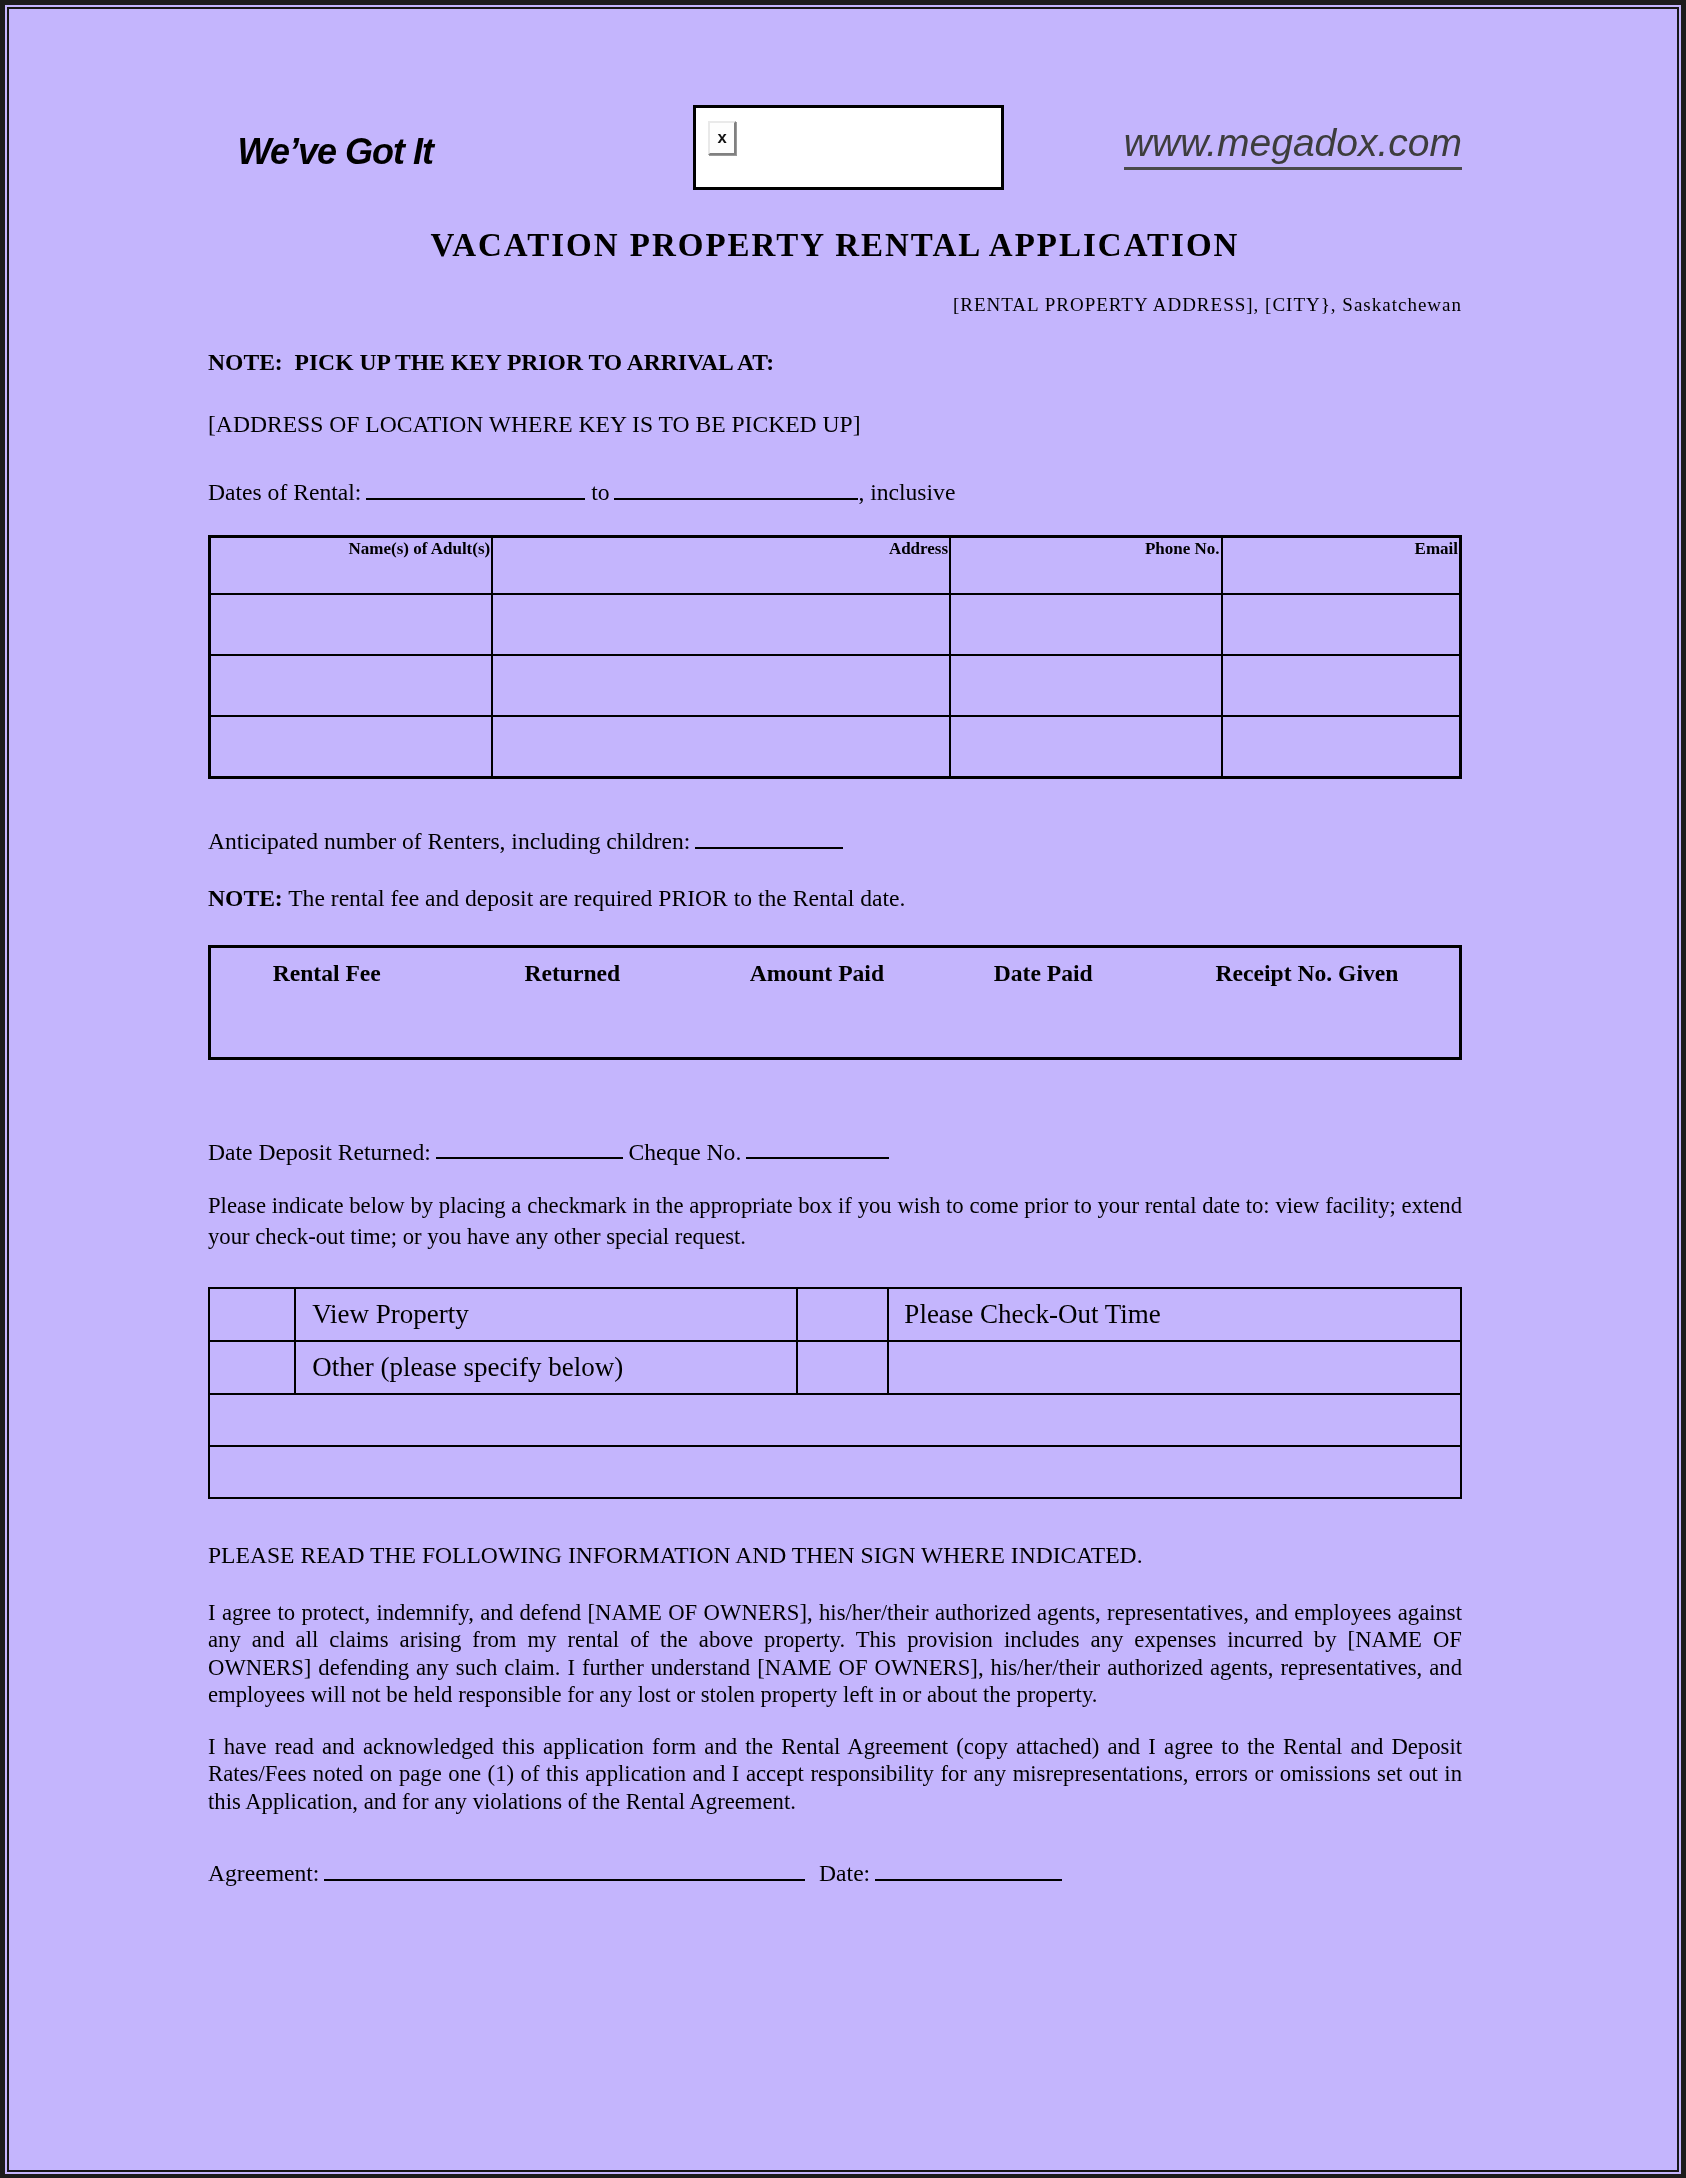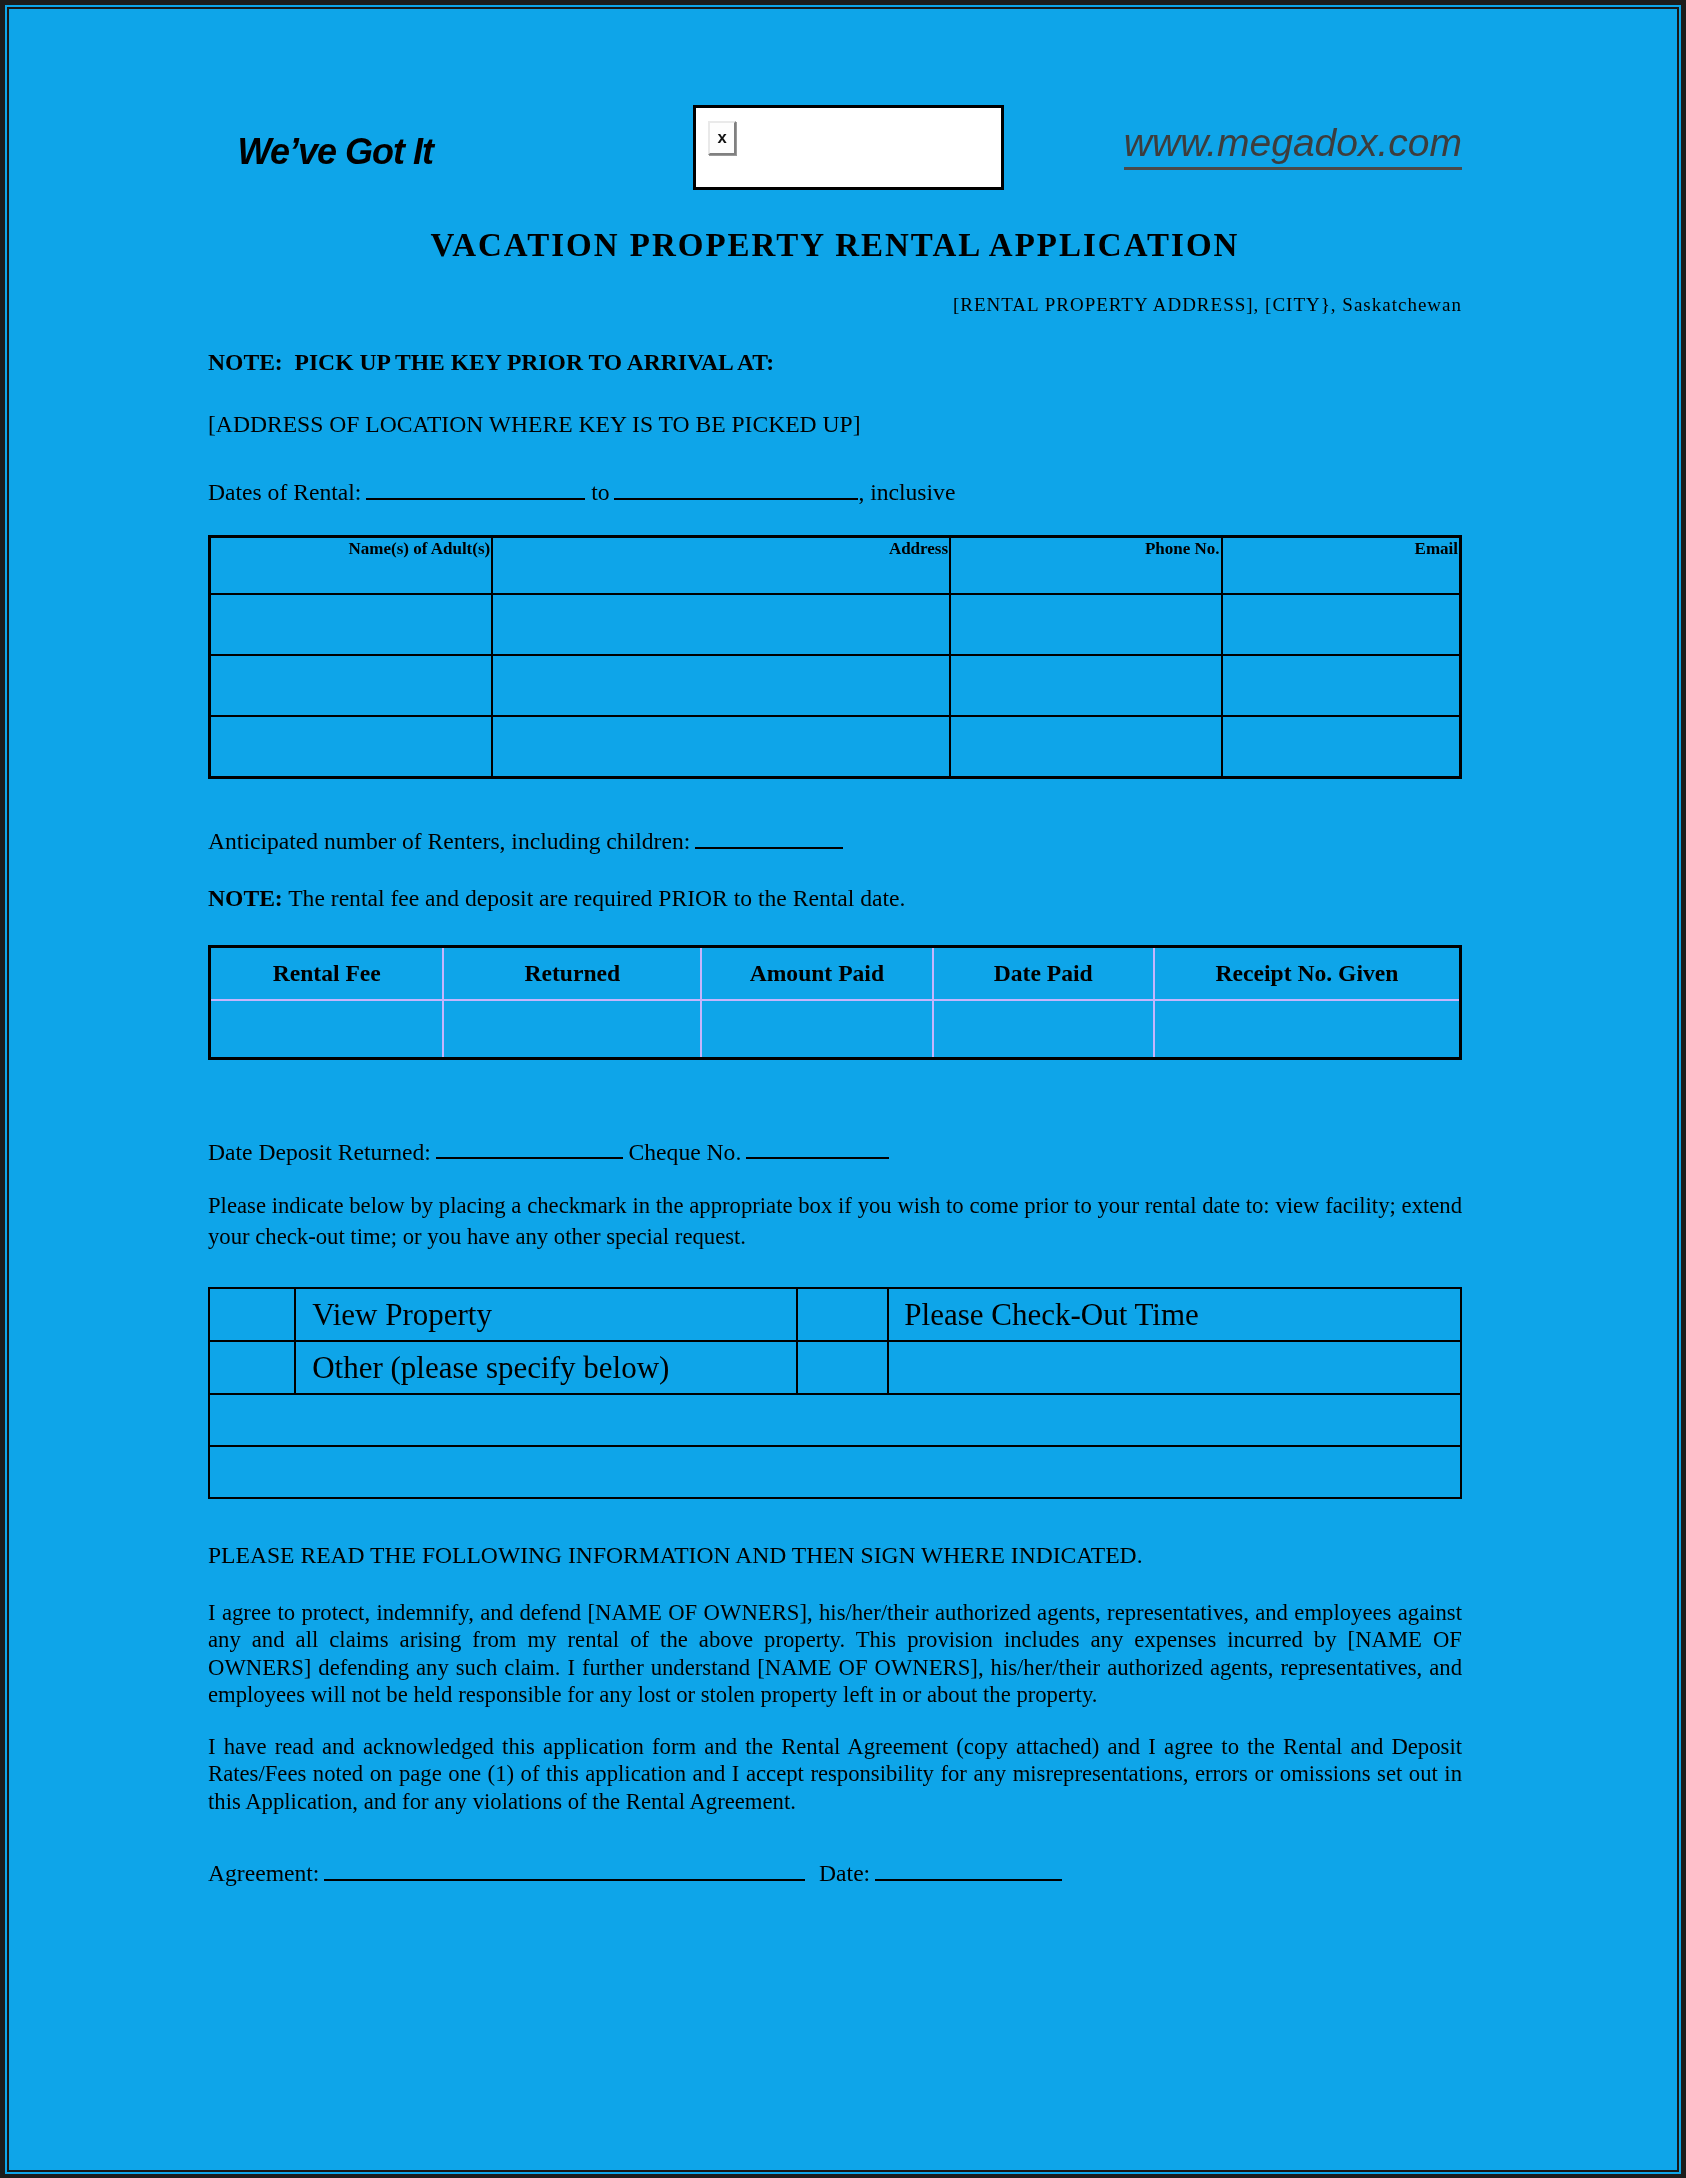--- a/index.html
+++ b/index.html
@@ -1,20 +1,20 @@
 <!DOCTYPE html>
 <html><head>
 <meta charset="utf-8">
 <style>
   html,body{margin:0;padding:0;background:#ffffff;}
   .page{
     position:relative;
     width:1686px;height:2179px;
     box-sizing:border-box;
-    background:#0ea5e9;
+    background:#c4b5fd;
     border:5.9px solid #1c1c1c;
     font-family:"Liberation Serif", serif;
     color:#000;
     overflow:hidden;
   }
   .inner-frame{
     position:absolute;inset:2px;
     border:2px solid #181818;
     pointer-events:none;
   }
@@ -87,21 +87,21 @@
   }
   .adults-table td{height:57px;}
   .fees-table{margin-top:33px;border:3px solid #000;}
   .fees-table th,.fees-table td{border:2px solid #c4b5fd;}
   .fees-table th{
     height:49px;vertical-align:middle;
     font-size:23.6px;font-weight:bold;text-align:center;
   }
   .fees-table td{height:54px;}
   .options-table{margin-top:35px;border:2px solid #000;}
-  .options-table td{border:2px solid #000;height:49px;vertical-align:middle;font-size:31px;}
+  .options-table td{border:2px solid #000;height:49px;vertical-align:middle;font-size:27px;}
   .options-table td.opt-label{padding-left:15.8px;}
   .options-table td.spec-row{height:48px;}
   
   .para{margin-top:25.6px;text-align:justify;font-size:22.7px;line-height:30.5px;}
   .read-line{margin-top:43px;font-size:23.6px;}
   .body-para{margin-top:29.6px;text-align:justify;font-size:22.7px;line-height:27.6px;}
   .body-para2{margin-top:23.6px;text-align:justify;font-size:22.7px;line-height:27.6px;}
   .signature-line{margin-top:39px;font-size:23.6px;}
   .sig-gap{display:inline-block;width:7.9px;}
 </style>

